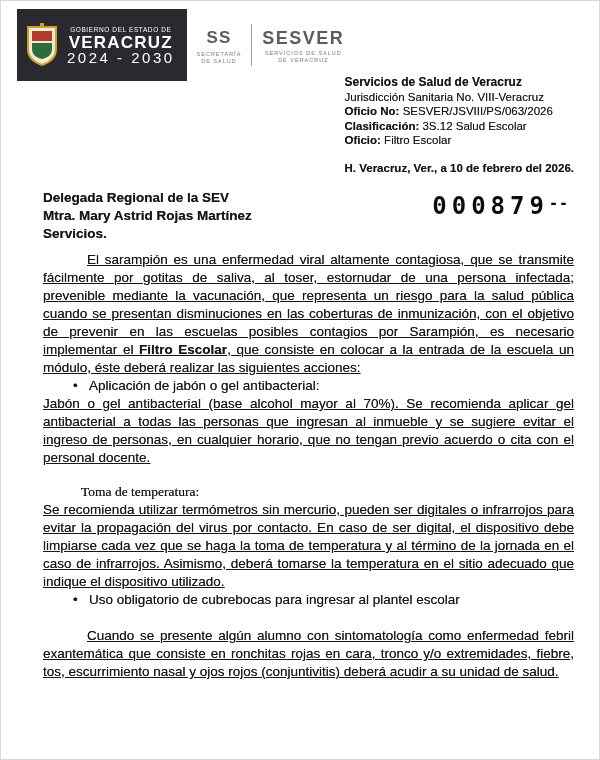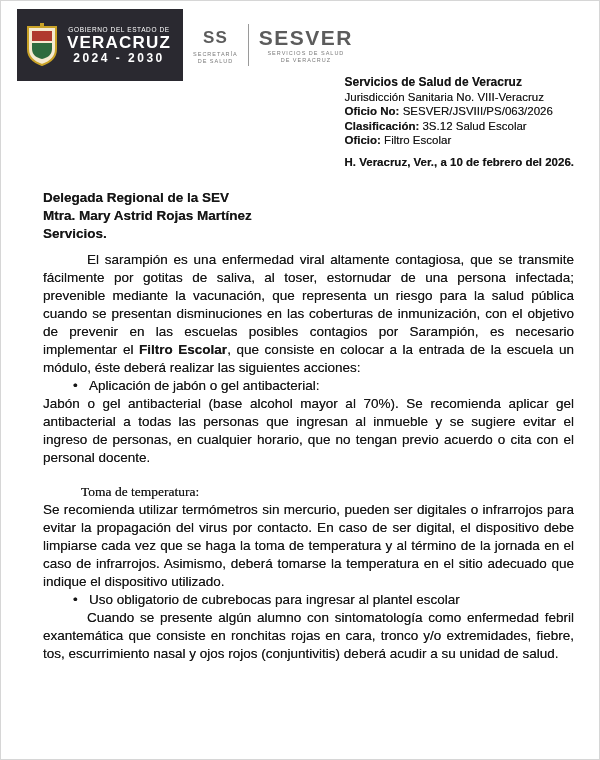--- a/index.html
+++ b/index.html
@@ -22,37 +22,37 @@
   }
   .gov-box {
     background:#2a2930;
     display:flex; align-items:center; gap:8px;
     padding:5px 12px 5px 8px;
     height:72px;
   }
   .gov-text { color:#fff; text-align:center; }
   .gov-line1 { font-size:6.5px; letter-spacing:.6px; white-space:nowrap; }
   .gov-line2 { font-size:17px; font-weight:bold; letter-spacing:1.2px; line-height:19px; }
-  .gov-line3 { font-size:12px; font-weight:bold; letter-spacing:2.5px; line-height:12px; }
+  .gov-line3 { font-size:15px; font-weight:normal; letter-spacing:2.5px; line-height:12px; }
   .v-sep { width:1px; height:42px; background:#9a9a9a; }
   .ss-block, .sesver-block { text-align:center; color:#5c5c5c; }
   .ss-abbr { font-size:17px; font-weight:bold; line-height:26px; letter-spacing:1px; }
   .logo-sub { font-size:5.5px; letter-spacing:1px; color:#7a7a7a; line-height:7px; }
-  .sesver-abbr { font-size:21px; font-weight:bold; letter-spacing:1.5px; line-height:24px; }
+  .sesver-abbr { font-size:18px; font-weight:bold; letter-spacing:1.5px; line-height:24px; }
 
   
   .letterhead {
     position:absolute; top:74px; right:25px;
     text-align:left;
     font-size:11.5px; line-height:14.5px;
     text-shadow:0 0 .4px rgba(0,0,0,.55);
   }
   .lh-org { font-size:12px; font-weight:bold; }
   .lh-label { font-weight:bold; }
-  .lh-date { font-weight:bold; margin-top:7px; }
+  .lh-date { font-weight:bold; margin-top:13px; }
 
   
   .stamp {
     position:absolute; top:191px; right:30px;
     font-family:"DejaVu Sans Mono", monospace;
     font-weight:bold; font-size:24px; letter-spacing:5px;
     color:#0c0c0c; white-space:nowrap;
   }
   .stamp-suffix { font-size:15px; letter-spacing:1px; position:relative; top:-6px; }
 
@@ -60,20 +60,21 @@
   .content {
     position:absolute; top:188px; left:42px; right:25px;
     font-size:13.5px; line-height:18px;
     text-shadow:0 0 .45px rgba(0,0,0,.65);
   }
   .recipient { font-weight:bold; line-height:18px; }
   .para {
     margin-top:8px;
     text-align:justify;
     text-align-last:left;
+    text-decoration:underline;
   }
   .indent { text-indent:44px; }
   .gap { margin-top:16px; }
   .bullet-line { padding-left:30px; }
   .bullet-dot { display:inline-block; width:16px; }
   .subhead { margin-top:16px; padding-left:38px;font-family:Liberation Serif, serif; }
   .bold { font-weight:bold; }
 </style>
 </head>
 <body>
@@ -109,36 +110,37 @@
 
   <div class="letterhead">
     <div class="lh-org">Servicios de Salud de Veracruz</div>
     <div>Jurisdicción Sanitaria No. VIII-Veracruz</div>
     <div><span class="lh-label">Oficio No:</span><span> SESVER/JSVIII/PS/063/2026</span></div>
     <div><span class="lh-label">Clasificación:</span><span> 3S.12 Salud Escolar</span></div>
     <div><span class="lh-label">Oficio:</span><span> Filtro Escolar</span></div>
     <div class="lh-date">H. Veracruz, Ver.,  a 10 de febrero del 2026.</div>
   </div>
 
+  <div class="stamp"><span>000879</span><span class="stamp-suffix">--</span></div>
 
   <div class="content">
     <div class="recipient">
       <div>Delegada Regional de la SEV</div>
       <div>Mtra. Mary Astrid Rojas Martínez</div>
       <div>Servicios.</div>
     </div>
 
     <p class="para indent"><span>El sarampión es una enfermedad viral altamente contagiosa, que se transmite fácilmente por gotitas de saliva, al toser, estornudar de una persona infectada; prevenible mediante la vacunación, que representa un riesgo para la salud pública cuando se presentan disminuciones en las coberturas de inmunización,  con el objetivo de prevenir en las escuelas posibles contagios por Sarampión, es necesario implementar el </span><span class="bold">Filtro Escolar</span><span>, que consiste en colocar a la entrada de la escuela un módulo, éste deberá realizar las siguientes acciones:</span></p>
 
     <div class="bullet-line"><span class="bullet-dot">•</span><span>Aplicación de jabón o gel antibacterial:</span></div>
 
     <p class="para" style="margin-top:0">Jabón o gel antibacterial (base alcohol mayor al 70%). Se recomienda aplicar gel antibacterial a todas las personas que ingresan al inmueble y se sugiere evitar el ingreso de personas, en cualquier horario, que no tengan previo acuerdo o cita con el personal docente.</p>
 
     <div class="subhead">Toma de temperatura:</div>
 
     <p class="para" style="margin-top:0">Se recomienda utilizar termómetros sin mercurio, pueden ser digitales o infrarrojos para evitar la propagación del virus por contacto. En caso de ser digital, el dispositivo debe limpiarse cada vez que se haga la toma de temperatura y al término de la jornada en el caso de infrarrojos. Asimismo, deberá tomarse la temperatura en el sitio adecuado que indique el dispositivo utilizado.</p>
 
     <div class="bullet-line"><span class="bullet-dot">•</span><span>Uso obligatorio de cubrebocas para ingresar al plantel escolar</span></div>
 
-    <p class="para indent gap" style="margin-top:0">Cuando se presente algún alumno con sintomatología como enfermedad febril exantemática que consiste en ronchitas rojas en cara, tronco y/o extremidades, fiebre, tos, escurrimiento nasal y ojos rojos (conjuntivitis) deberá acudir a su unidad de salud.</p>
+    <p class="para indent gap" style="margin-top:18px">Cuando se presente algún alumno con sintomatología como enfermedad febril exantemática que consiste en ronchitas rojas en cara, tronco y/o extremidades, fiebre, tos, escurrimiento nasal y ojos rojos (conjuntivitis) deberá acudir a su unidad de salud.</p>
   </div>
 
 </div>
 
 </body></html>

